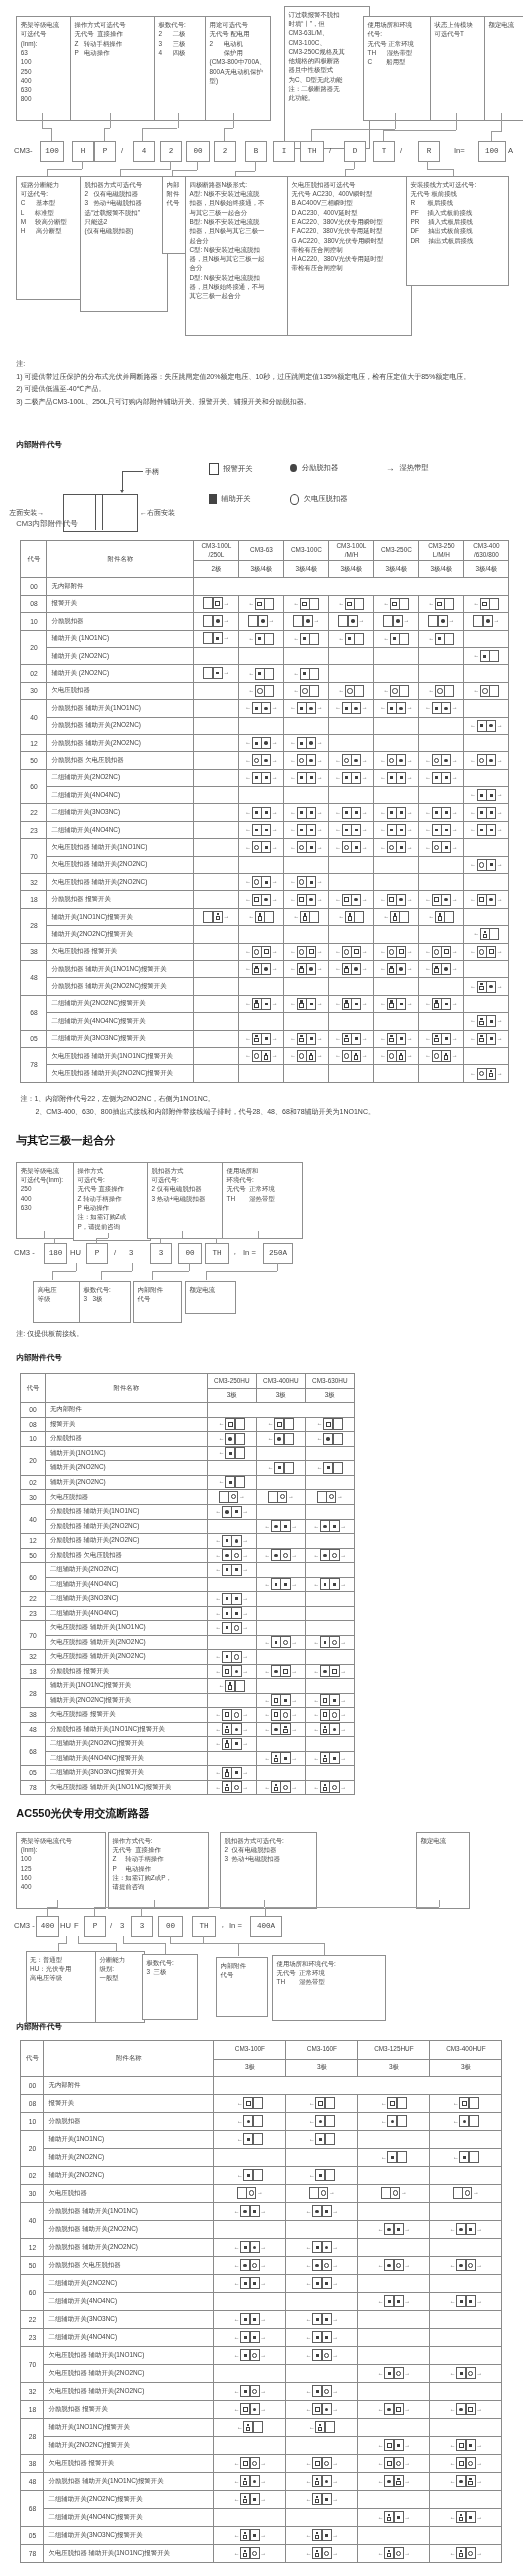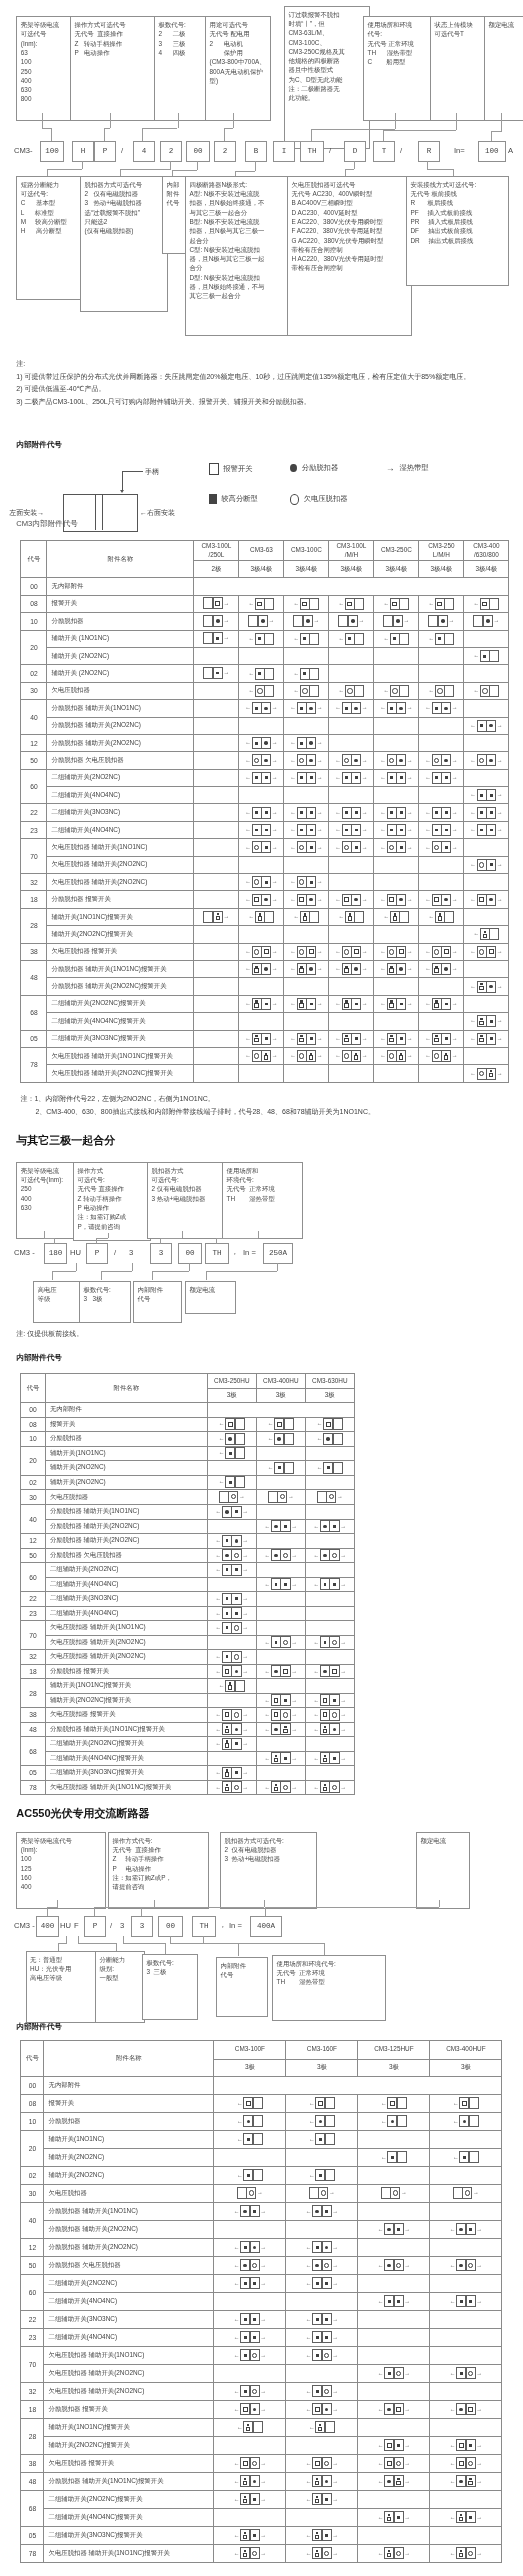--- a/index.html
+++ b/index.html
@@ -238,21 +238,21 @@
     <div class="lg-item" style="left:290px;top:7px;">
       <span class="lg-gs"></span>
       <span>分励脱扣器</span>
     </div>
     <div class="lg-item" style="left:386px;top:7px;">
       <span class="lg-arrow">→</span>
       <span>湿热带型</span>
     </div>
     <div class="lg-item" style="left:209px;top:38px;">
       <span class="lg-gx"></span>
-      <span>较高分断型</span>
+      <span>辅助开关</span>
     </div>
     <div class="lg-item" style="left:290px;top:38px;">
       <span class="lg-gu"></span>
       <span>欠电压脱扣器</span>
     </div>
   </div>
 
   <div class="t1-title" style="left:16.3px;top:519px;">CM3内部附件代号</div>
 
   <div id="table1-wrap" class="abs" style="left:20.4px;top:540px;">

